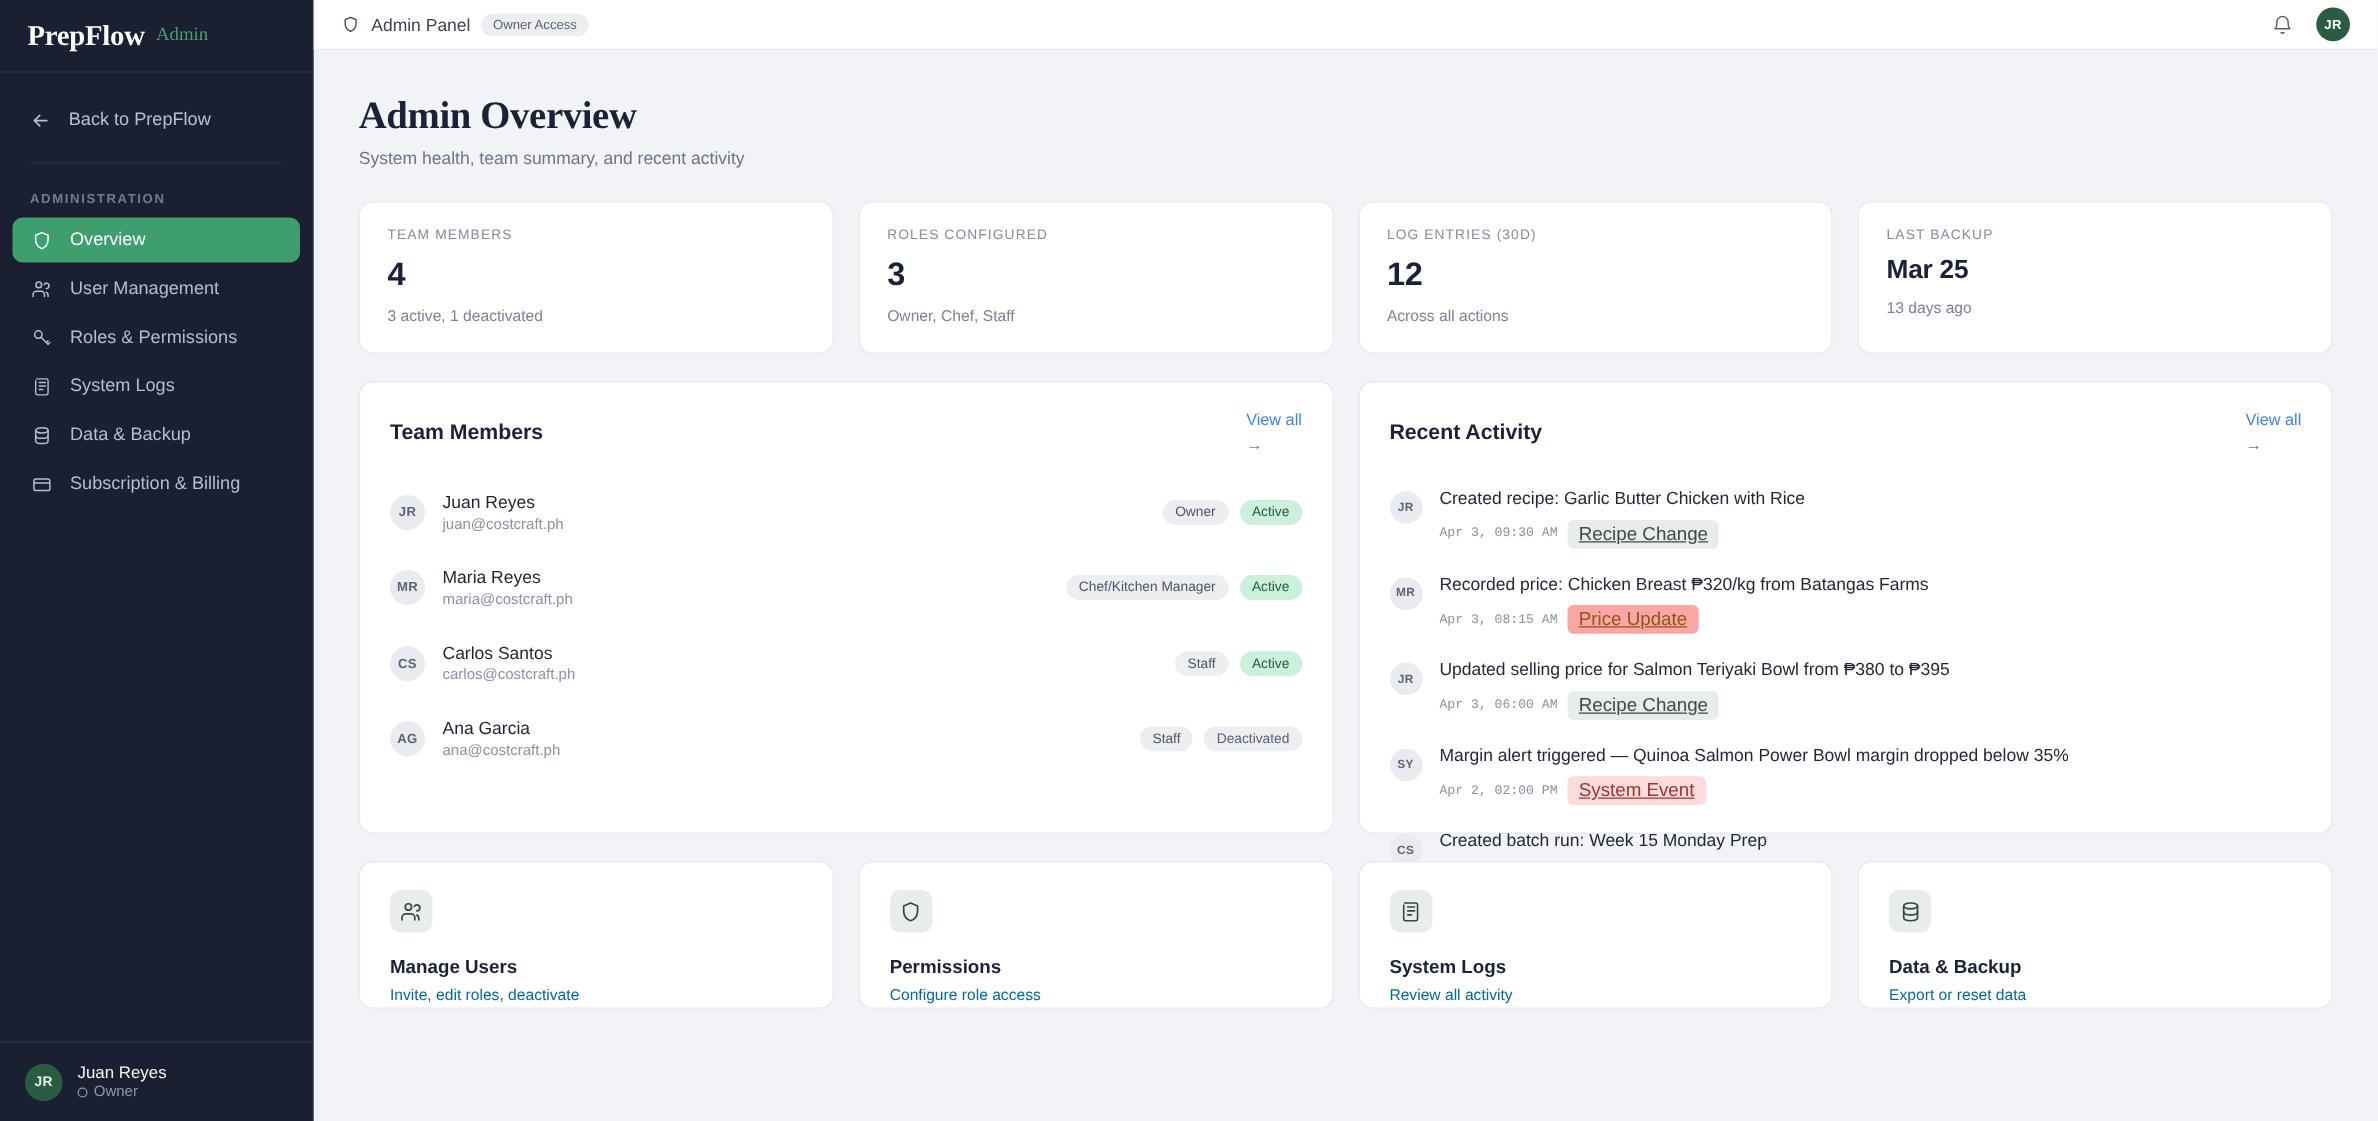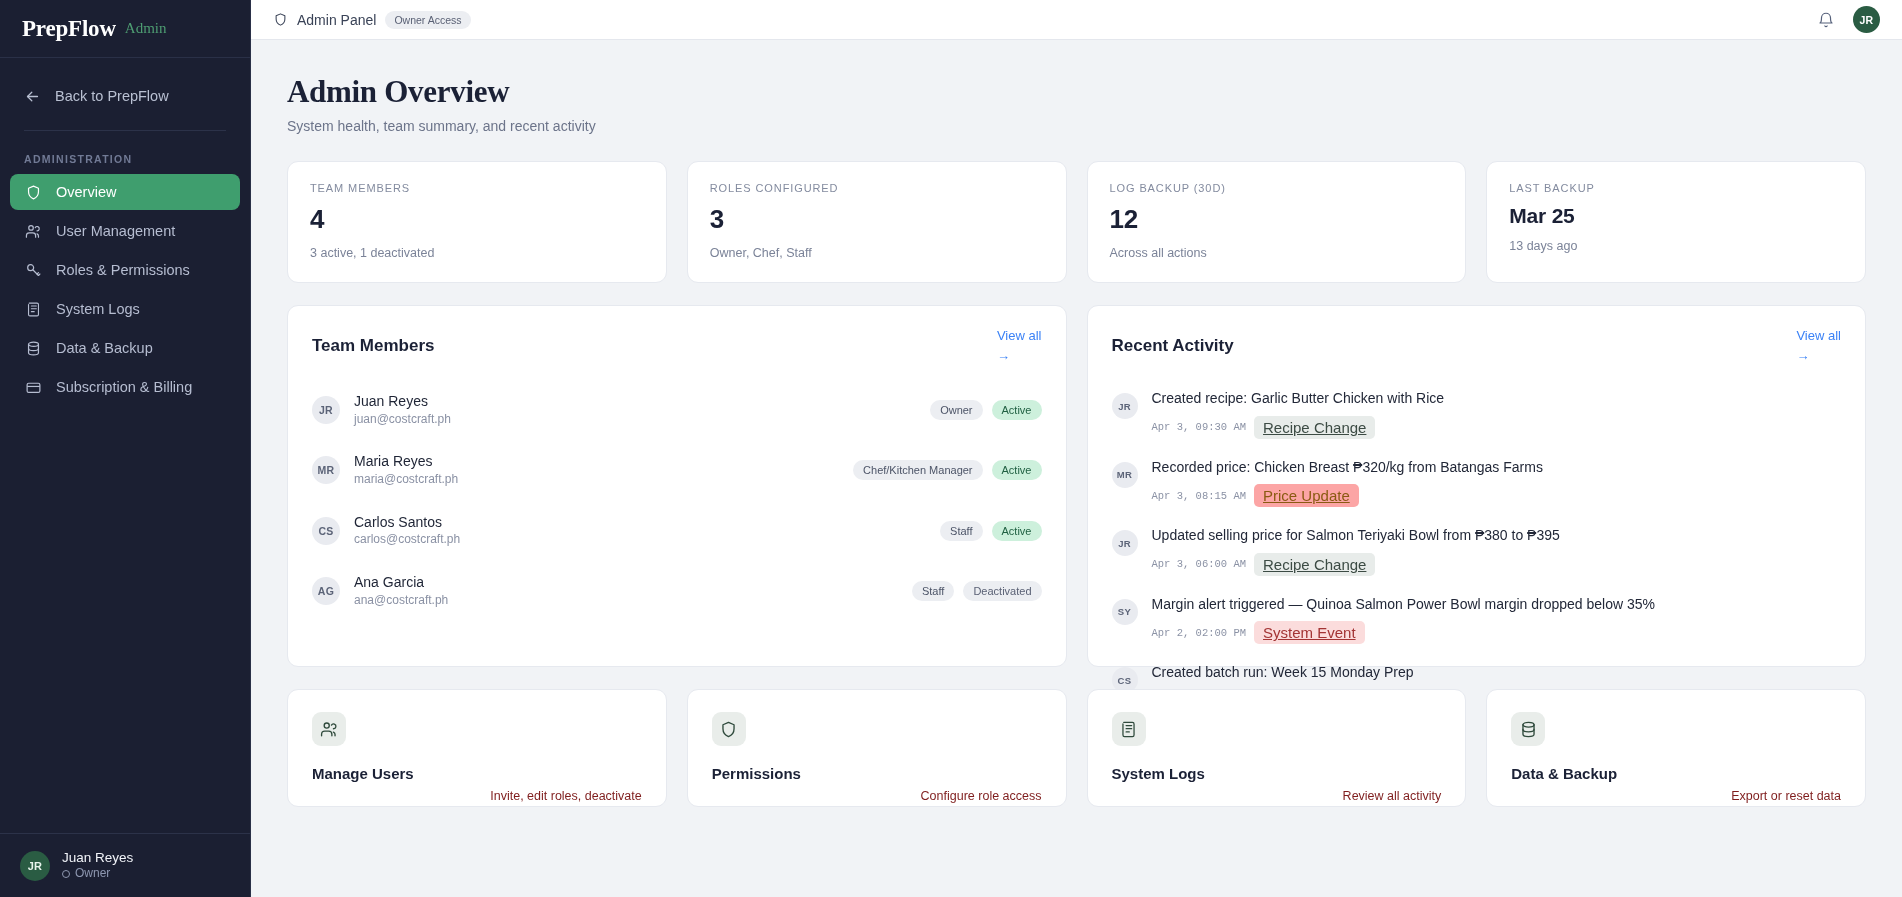--- a/index.html
+++ b/index.html
@@ -145,21 +145,21 @@
   .tag-system { background: #fbdcdc; color: #a33434; }
   .tag-batch { background: #cfe4fb; color: #1f5694; }
 
   .quick { display: flex; gap: 20px; margin-top: 22px; }
   .q-card { padding: 22px 24px 24px 24px; height: 118px; }
   .q-icon {
     width: 34px; height: 34px; border-radius: 9px; background: #e9edea;
     display: flex; align-items: center; justify-content: center; color: #2f4a3c;
   }
   .q-title { font-size: 15px; font-weight: bold; color: #1b2136; margin-top: 19px; }
-  .q-sub { font-size: 12.5px; color: #7f1d1d; margin-top: 7px; text-align: right; }
+  .q-sub { font-size: 12.5px; color: #0369a1; margin-top: 7px; }
 </style>
 </head>
 <body>
 
 <div class="app">
 
   <aside class="sidebar">
     <div class="brand">
       <span class="brand-name">PrepFlow</span>
       <span class="brand-sub">Admin</span>
@@ -286,21 +286,21 @@
           <div class="stat-label">TEAM MEMBERS</div>
           <div class="stat-value">4</div>
           <div class="stat-hint">3 active, 1 deactivated</div>
         </div>
         <div class="card stat-card">
           <div class="stat-label">ROLES CONFIGURED</div>
           <div class="stat-value">3</div>
           <div class="stat-hint">Owner, Chef, Staff</div>
         </div>
         <div class="card stat-card">
-          <div class="stat-label">LOG BACKUP (30D)</div>
+          <div class="stat-label">LOG ENTRIES (30D)</div>
           <div class="stat-value">12</div>
           <div class="stat-hint">Across all actions</div>
         </div>
         <div class="card stat-card">
           <div class="stat-label">LAST BACKUP</div>
           <div class="stat-value small">Mar 25</div>
           <div class="stat-hint">13 days ago</div>
         </div>
       </div>
 

